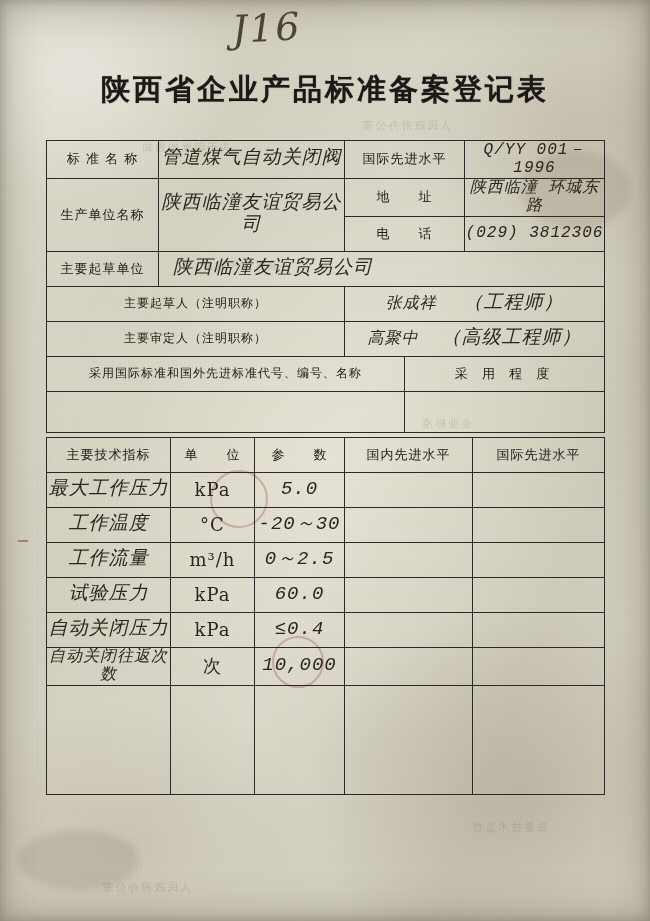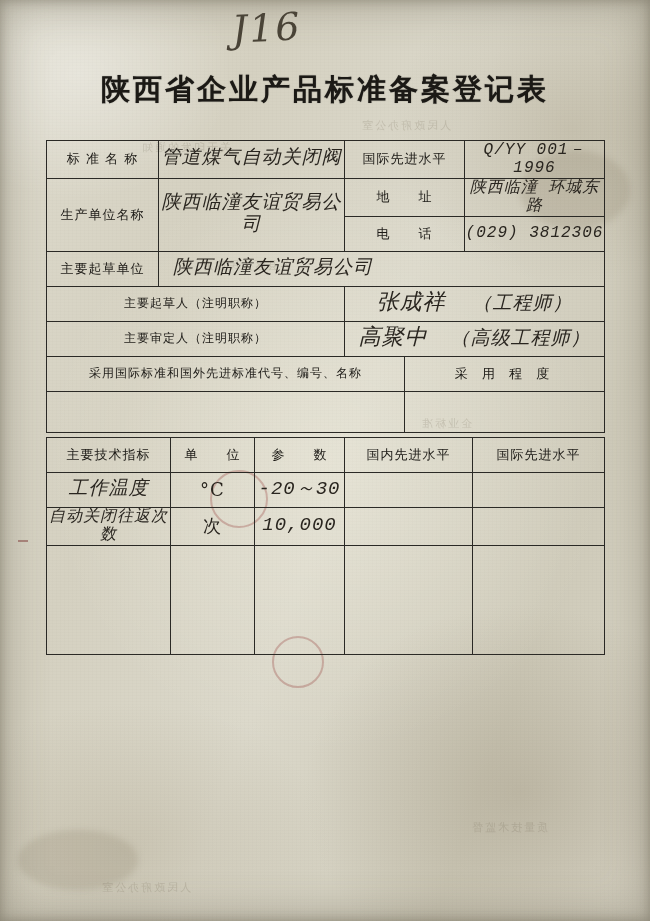--- a/index.html
+++ b/index.html
@@ -107,21 +107,21 @@
   .hand {
     font-family: Liberation Mono, monospace;
     font-size: 19px;
     color: #2a2620;
     text-align: center;
     font-style: italic;
     letter-spacing: 1px;
     line-height: 1.15;
   }
   .hand.sm { font-size: 16px; }
-  .hand.lg { font-size: 22px; }
+  .hand.lg { font-size: 16px; }
   .hand.left { text-align: left; padding-left: 14px; }
 
   
   .stack td { height: 26px; }
 
   .spec-head td { height: 30px; }
   .spec-row td { height: 41px; }
   .unit { font-family: "DejaVu Serif", serif; font-size: 18px; font-style: normal; }
 
   
@@ -241,23 +241,51 @@
     <tbody>
         <tr class="spec-head">
       <td class="lbl">主要技术指标</td>
       <td class="lbl">单　　位</td>
       <td class="lbl">参　　数</td>
       <td class="lbl">国内先进水平</td>
       <td class="lbl">国际先进水平</td>
     </tr>
 
     <tr class="spec-row">
+      <td class="hand">最大工作压力</td>
+      <td class="hand unit">kPa</td>
+      <td class="hand">5.0</td>
+      <td class="hand"></td>
+      <td class="hand"></td>
+    </tr>
+    <tr class="spec-row">
       <td class="hand">工作温度</td>
       <td class="hand unit">°C</td>
       <td class="hand">-20～30</td>
+      <td class="hand"></td>
+      <td class="hand"></td>
+    </tr>
+    <tr class="spec-row">
+      <td class="hand">工作流量</td>
+      <td class="hand unit">m³/h</td>
+      <td class="hand">0～2.5</td>
+      <td class="hand"></td>
+      <td class="hand"></td>
+    </tr>
+    <tr class="spec-row">
+      <td class="hand">试验压力</td>
+      <td class="hand unit">kPa</td>
+      <td class="hand">60.0</td>
+      <td class="hand"></td>
+      <td class="hand"></td>
+    </tr>
+    <tr class="spec-row">
+      <td class="hand">自动关闭压力</td>
+      <td class="hand unit">kPa</td>
+      <td class="hand">≤0.4</td>
       <td class="hand"></td>
       <td class="hand"></td>
     </tr>
     <tr class="spec-row">
       <td class="hand sm">自动关闭往返次数</td>
       <td class="hand unit">次</td>
       <td class="hand">10,000</td>
       <td class="hand"></td>
       <td class="hand"></td>
     </tr>

